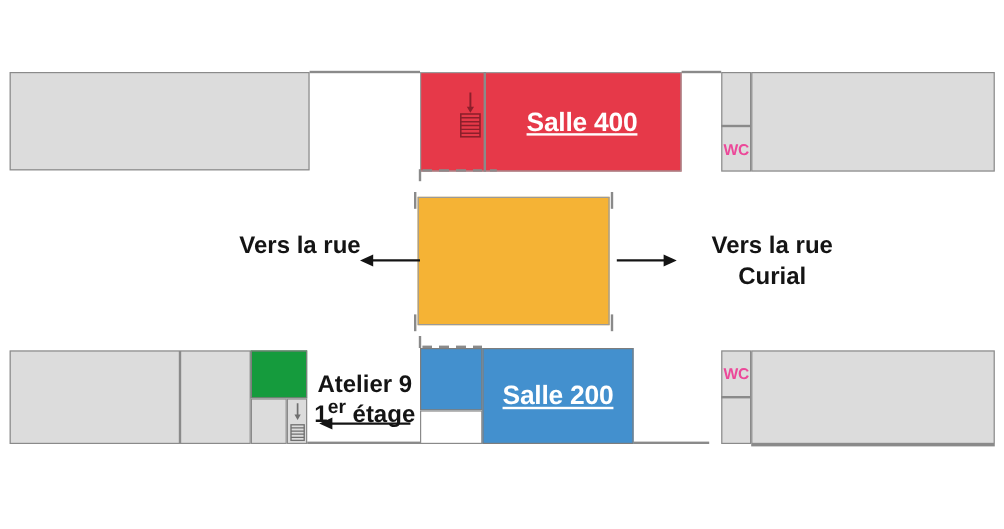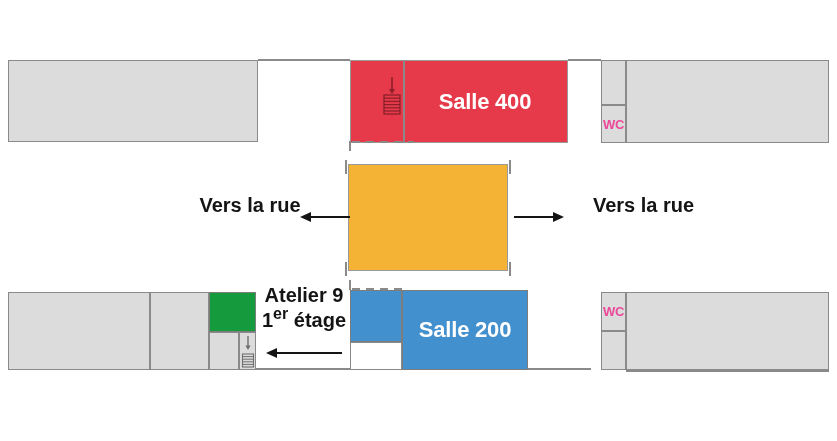--- a/index.html
+++ b/index.html
@@ -33,20 +33,21 @@
   .room-label {
     position: absolute;
     display: flex;
     align-items: center;
     justify-content: center;
     color: #ffffff;
     font-weight: bold;
     letter-spacing: -0.2px;
     white-space: nowrap;
     pointer-events: none;
+    text-decoration: underline;
   }
   .label-big { font-size: 22px; }
 
   .wc-label {
     position: absolute;
     display: flex;
     align-items: center;
     justify-content: center;
     color: #ec4899;
     font-weight: bold;
@@ -144,20 +145,21 @@
     <div>Vers la rue</div>
   </div>
 
   <svg class="arrow-svg" width="52" height="18" viewBox="0 0 52 18" style="left:300px; top:208px;">
     <line x1="10" y1="9" x2="50" y2="9" stroke="#141414" stroke-width="2"></line>
     <polygon points="0,9 11,4 11,14" fill="#141414"></polygon>
   </svg>
 
   <div class="direction-text" style="left:556px; top:192px; width:175px;">
     <div>Vers la rue</div>
+    <div>Curial</div>
   </div>
 
   <svg class="arrow-svg" width="52" height="18" viewBox="0 0 52 18" style="left:512px; top:208px;">
     <line x1="2" y1="9" x2="42" y2="9" stroke="#141414" stroke-width="2"></line>
     <polygon points="52,9 41,4 41,14" fill="#141414"></polygon>
   </svg>
 
   <div class="room gray" style="left:8px; top:292px; width:142px; height:78px;"></div>
 
   <div class="room gray" style="left:150px; top:292px; width:59px; height:78px;"></div>
@@ -170,21 +172,21 @@
   <svg class="stair-icon" width="14" height="34" viewBox="0 0 14 34" style="left:241px; top:334px;">
     <line x1="7" y1="2" x2="7" y2="12" stroke="#6f6f6f" stroke-width="1.4"></line>
     <polygon points="7,16 4.4,11.5 9.6,11.5" fill="#6f6f6f"></polygon>
     <rect x="1.5" y="20" width="11" height="13" fill="none" stroke="#6f6f6f" stroke-width="1.1"></rect>
     <line x1="1.5" y1="22.6" x2="12.5" y2="22.6" stroke="#6f6f6f" stroke-width="1"></line>
     <line x1="1.5" y1="25.2" x2="12.5" y2="25.2" stroke="#6f6f6f" stroke-width="1"></line>
     <line x1="1.5" y1="27.8" x2="12.5" y2="27.8" stroke="#6f6f6f" stroke-width="1"></line>
     <line x1="1.5" y1="30.4" x2="12.5" y2="30.4" stroke="#6f6f6f" stroke-width="1"></line>
   </svg>
 
-  <div class="atelier-text" style="left:258px; top:283px; width:92px;">
+  <div class="atelier-text" style="left:258px; top:309px; width:92px;">
     <div>Atelier 9</div>
     <div>
       <span>1</span><sup>er</sup><span> étage</span>
     </div>
   </div>
 
   <svg class="arrow-svg" width="78" height="18" viewBox="0 0 78 18" style="left:266px; top:344px;">
     <line x1="10" y1="9" x2="76" y2="9" stroke="#141414" stroke-width="2"></line>
     <polygon points="0,9 11,4 11,14" fill="#141414"></polygon>
   </svg>

